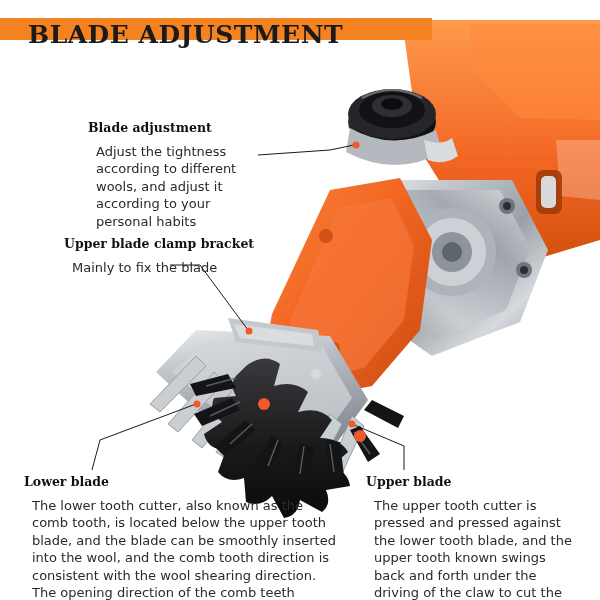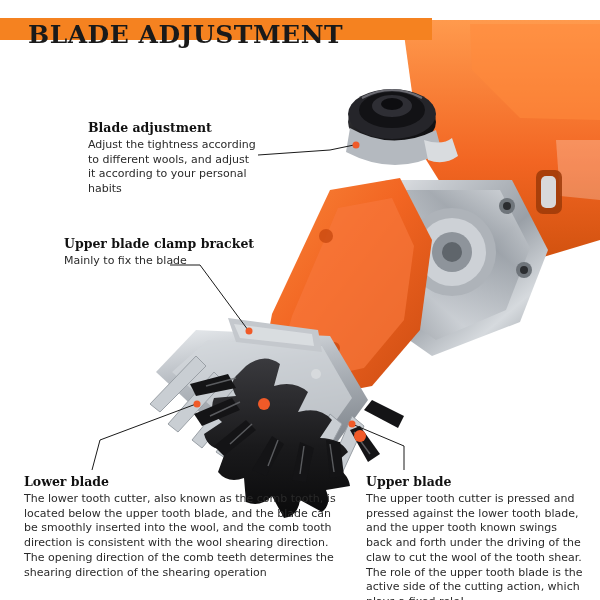--- a/index.html
+++ b/index.html
@@ -74,24 +74,24 @@
   .callout .c-title {
     font-family: "DejaVu Serif", serif;
     font-weight: bold;
     font-size: 12.5px;
     color: #111111;
     margin: 0 0 3px 0;
     white-space: nowrap;
   }
   .callout .c-body {
     font-family: "DejaVu Sans", sans-serif;
-    font-size: 11px;
+    font-size: 13px;
     line-height: 1.34;
     color: #2a2a2a;
-    margin: 0;
+    margin: 8px;
   }
 
   #callout-blade-adjustment { left: 88px; top: 120px; width: 170px; }
   #callout-upper-clamp      { left: 64px; top: 236px; width: 205px; }
   #callout-lower-blade      { left: 24px; top: 474px; width: 320px; }
   #callout-upper-blade      { left: 366px; top: 474px; width: 218px; }
 
   
   .leaders {
     position: absolute;

